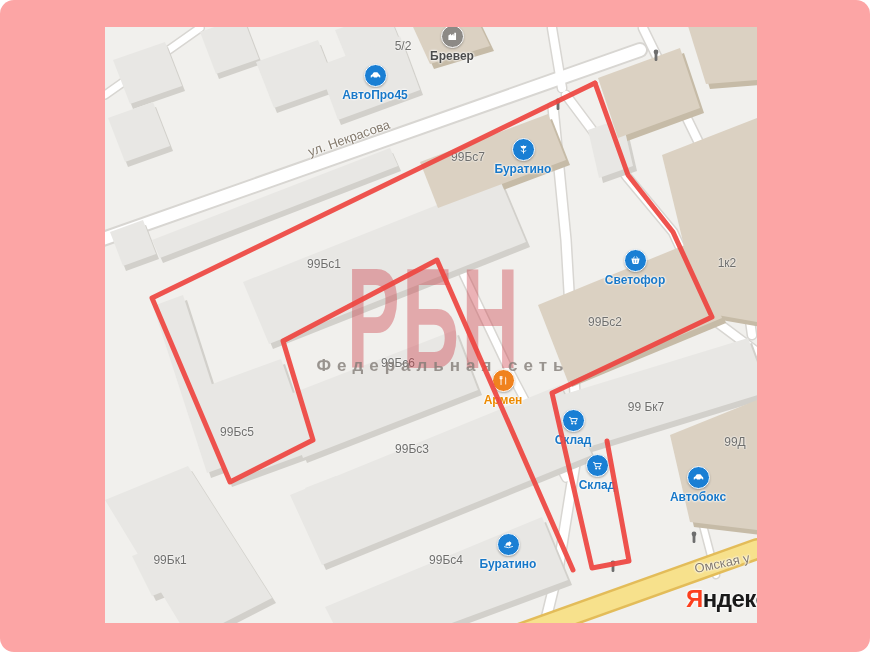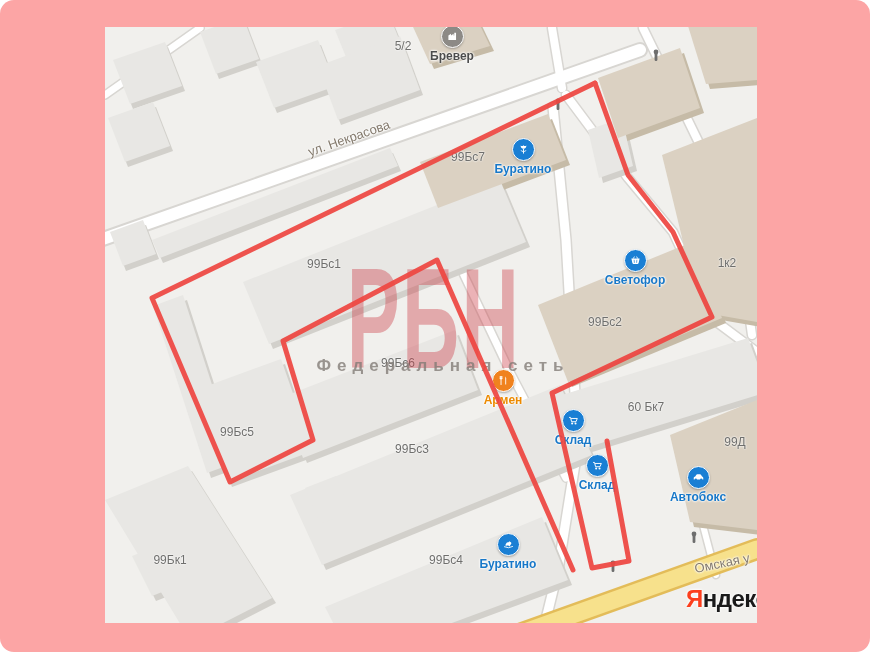--- a/index.html
+++ b/index.html
@@ -139,21 +139,21 @@
       </svg>
 
       <span class="blabel" style="left:403px;top:46px">5/2</span>
       <span class="blabel" style="left:468px;top:157px">99Бс7</span>
       <span class="blabel" style="left:324px;top:264px">99Бс1</span>
       <span class="blabel" style="left:605px;top:322px">99Бс2</span>
       <span class="blabel" style="left:727px;top:263px">1к2</span>
       <span class="blabel" style="left:398px;top:363px">99Бс6</span>
       <span class="blabel" style="left:237px;top:432px">99Бс5</span>
       <span class="blabel" style="left:412px;top:449px">99Бс3</span>
-      <span class="blabel" style="left:646px;top:407px">60 Бк7</span>
+      <span class="blabel" style="left:646px;top:407px">99 Бк7</span>
       <span class="blabel" style="left:735px;top:442px">99Д</span>
       <span class="blabel" style="left:446px;top:560px">99Бс4</span>
       <span class="blabel" style="left:170px;top:560px">99Бк1</span>
 
       <span class="street" style="left:349px;top:138px;transform:translate(-50%,-50%) rotate(-19.3deg)">ул. Некрасова</span>
       <span class="street" style="left:722px;top:563px;transform:translate(-50%,-50%) rotate(-11.5deg)">Омская у</span>
 
       <div class="wm-title">РБН</div>
       <div class="wm-sub">Федеральная сеть</div>
 
@@ -180,20 +180,30 @@
 
       <div class="poi" style="left:452px;top:25px">
         <span class="poi-ic" style="background:#8d8a86">
           <svg width="15" height="15" viewBox="-11 -11 22 22">
               <path fill="#fff" d="M-6,5 L-6,-1.5 L-2.2,-4.2 L-2.2,-1.5 L1.6,-4.2 L1.6,-1.5 L2.6,-1.5 L2.6,-5.5 L5.2,-5.5 L5.2,5 Z"></path>
             </svg>
           </span>
         <div class="poi-label" style="color:#4c4c4c">Бревер</div>
       </div>
 
+      <div class="poi" style="left:375px;top:64px">
+        <span class="poi-ic" style="background:#1a7fd4">
+          <svg width="15" height="15" viewBox="-11 -11 22 22">
+              <path fill="#fff" d="M-7,3 L-7,0.5 Q-7,-1.2 -4.8,-1.5 L-3.2,-3.9 Q-2.7,-4.7 -1.8,-4.7 L2.2,-4.7 Q3.1,-4.7 3.6,-3.9 L5.2,-1.5 Q7,-1.2 7,0.6 L7,3 Z"></path>
+              <circle cx="-4" cy="3" r="1.7" fill="#1a7fd4"></circle>
+              <circle cx="4" cy="3" r="1.7" fill="#1a7fd4"></circle>
+            </svg>
+          </span>
+        <div class="poi-label" style="color:#1878c8">АвтоПро45</div>
+      </div>
 
       <div class="poi" style="left:523px;top:138px">
         <span class="poi-ic" style="background:#1a7fd4">
           <svg width="15" height="15" viewBox="-11 -11 22 22">
               <path fill="#fff" d="M-4.2,-6 Q-4.4,-1.6 0,-1 Q4.4,-1.6 4.2,-6 Q2.2,-4 0,-6.3 Q-2.2,-4 -4.2,-6 Z"></path>
               <path stroke="#fff" stroke-width="1.4" fill="none" d="M0,-1 L0,6"></path>
               <path fill="#fff" d="M0,4 Q-3,3.4 -4.6,0.8 Q-1.2,1.2 0,4 Z M0,4 Q3,3.4 4.6,0.8 Q1.2,1.2 0,4 Z"></path>
             </svg>
           </span>
         <div class="poi-label" style="color:#1878c8">Буратино</div>

